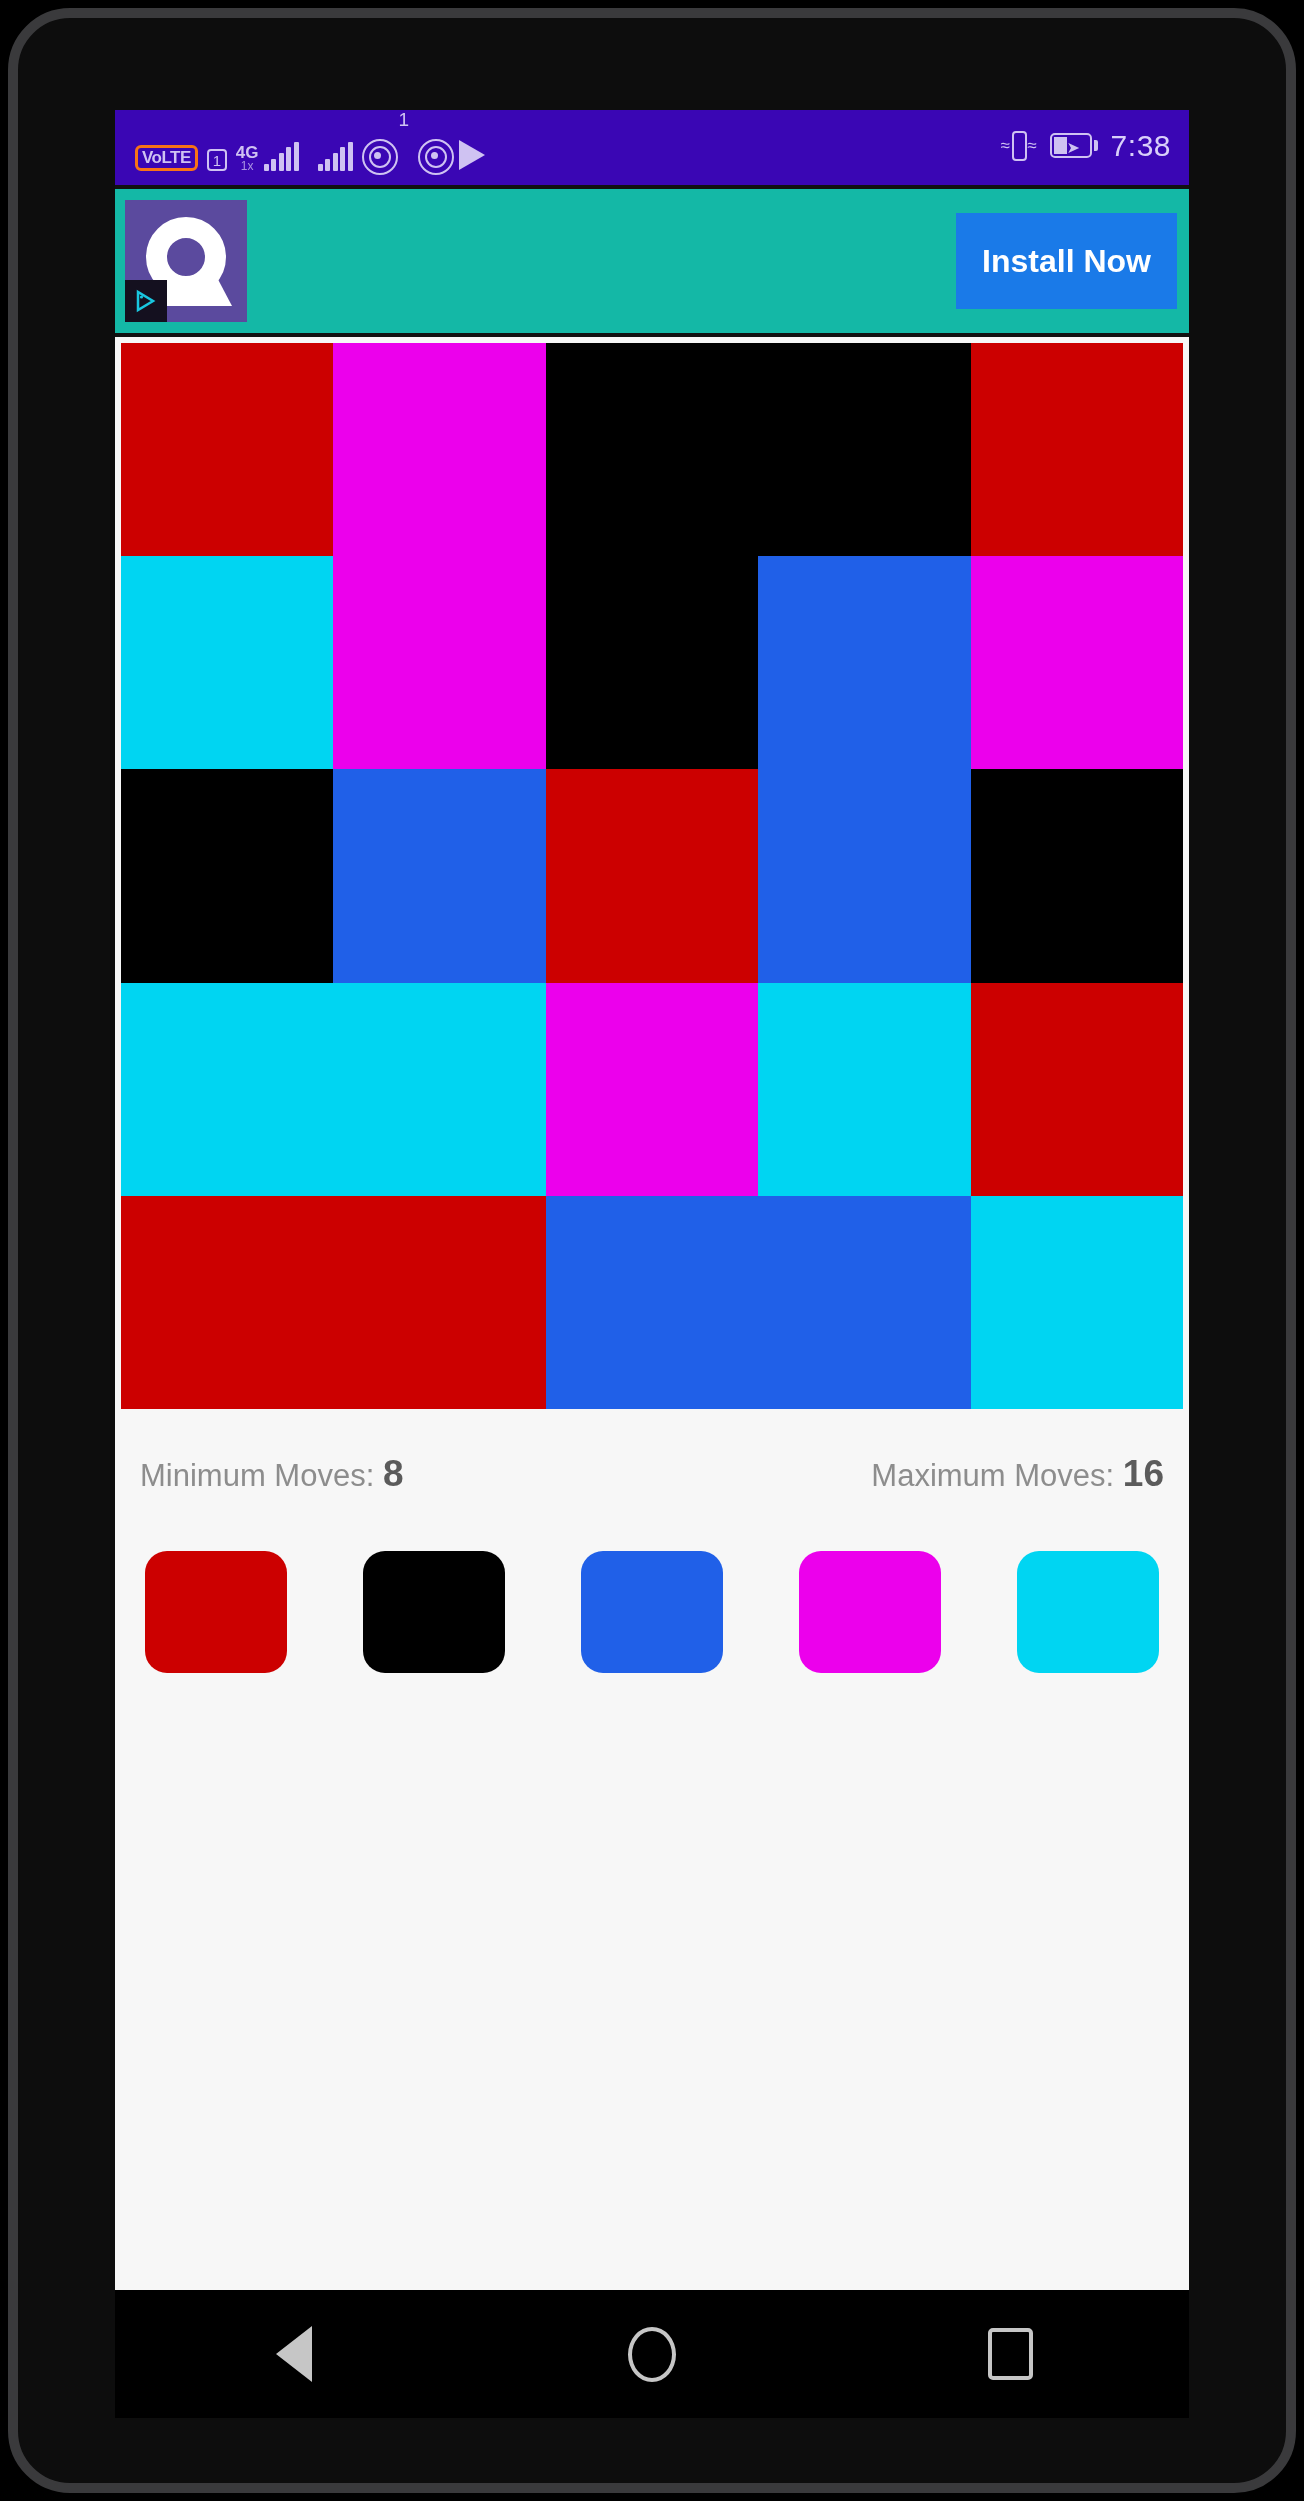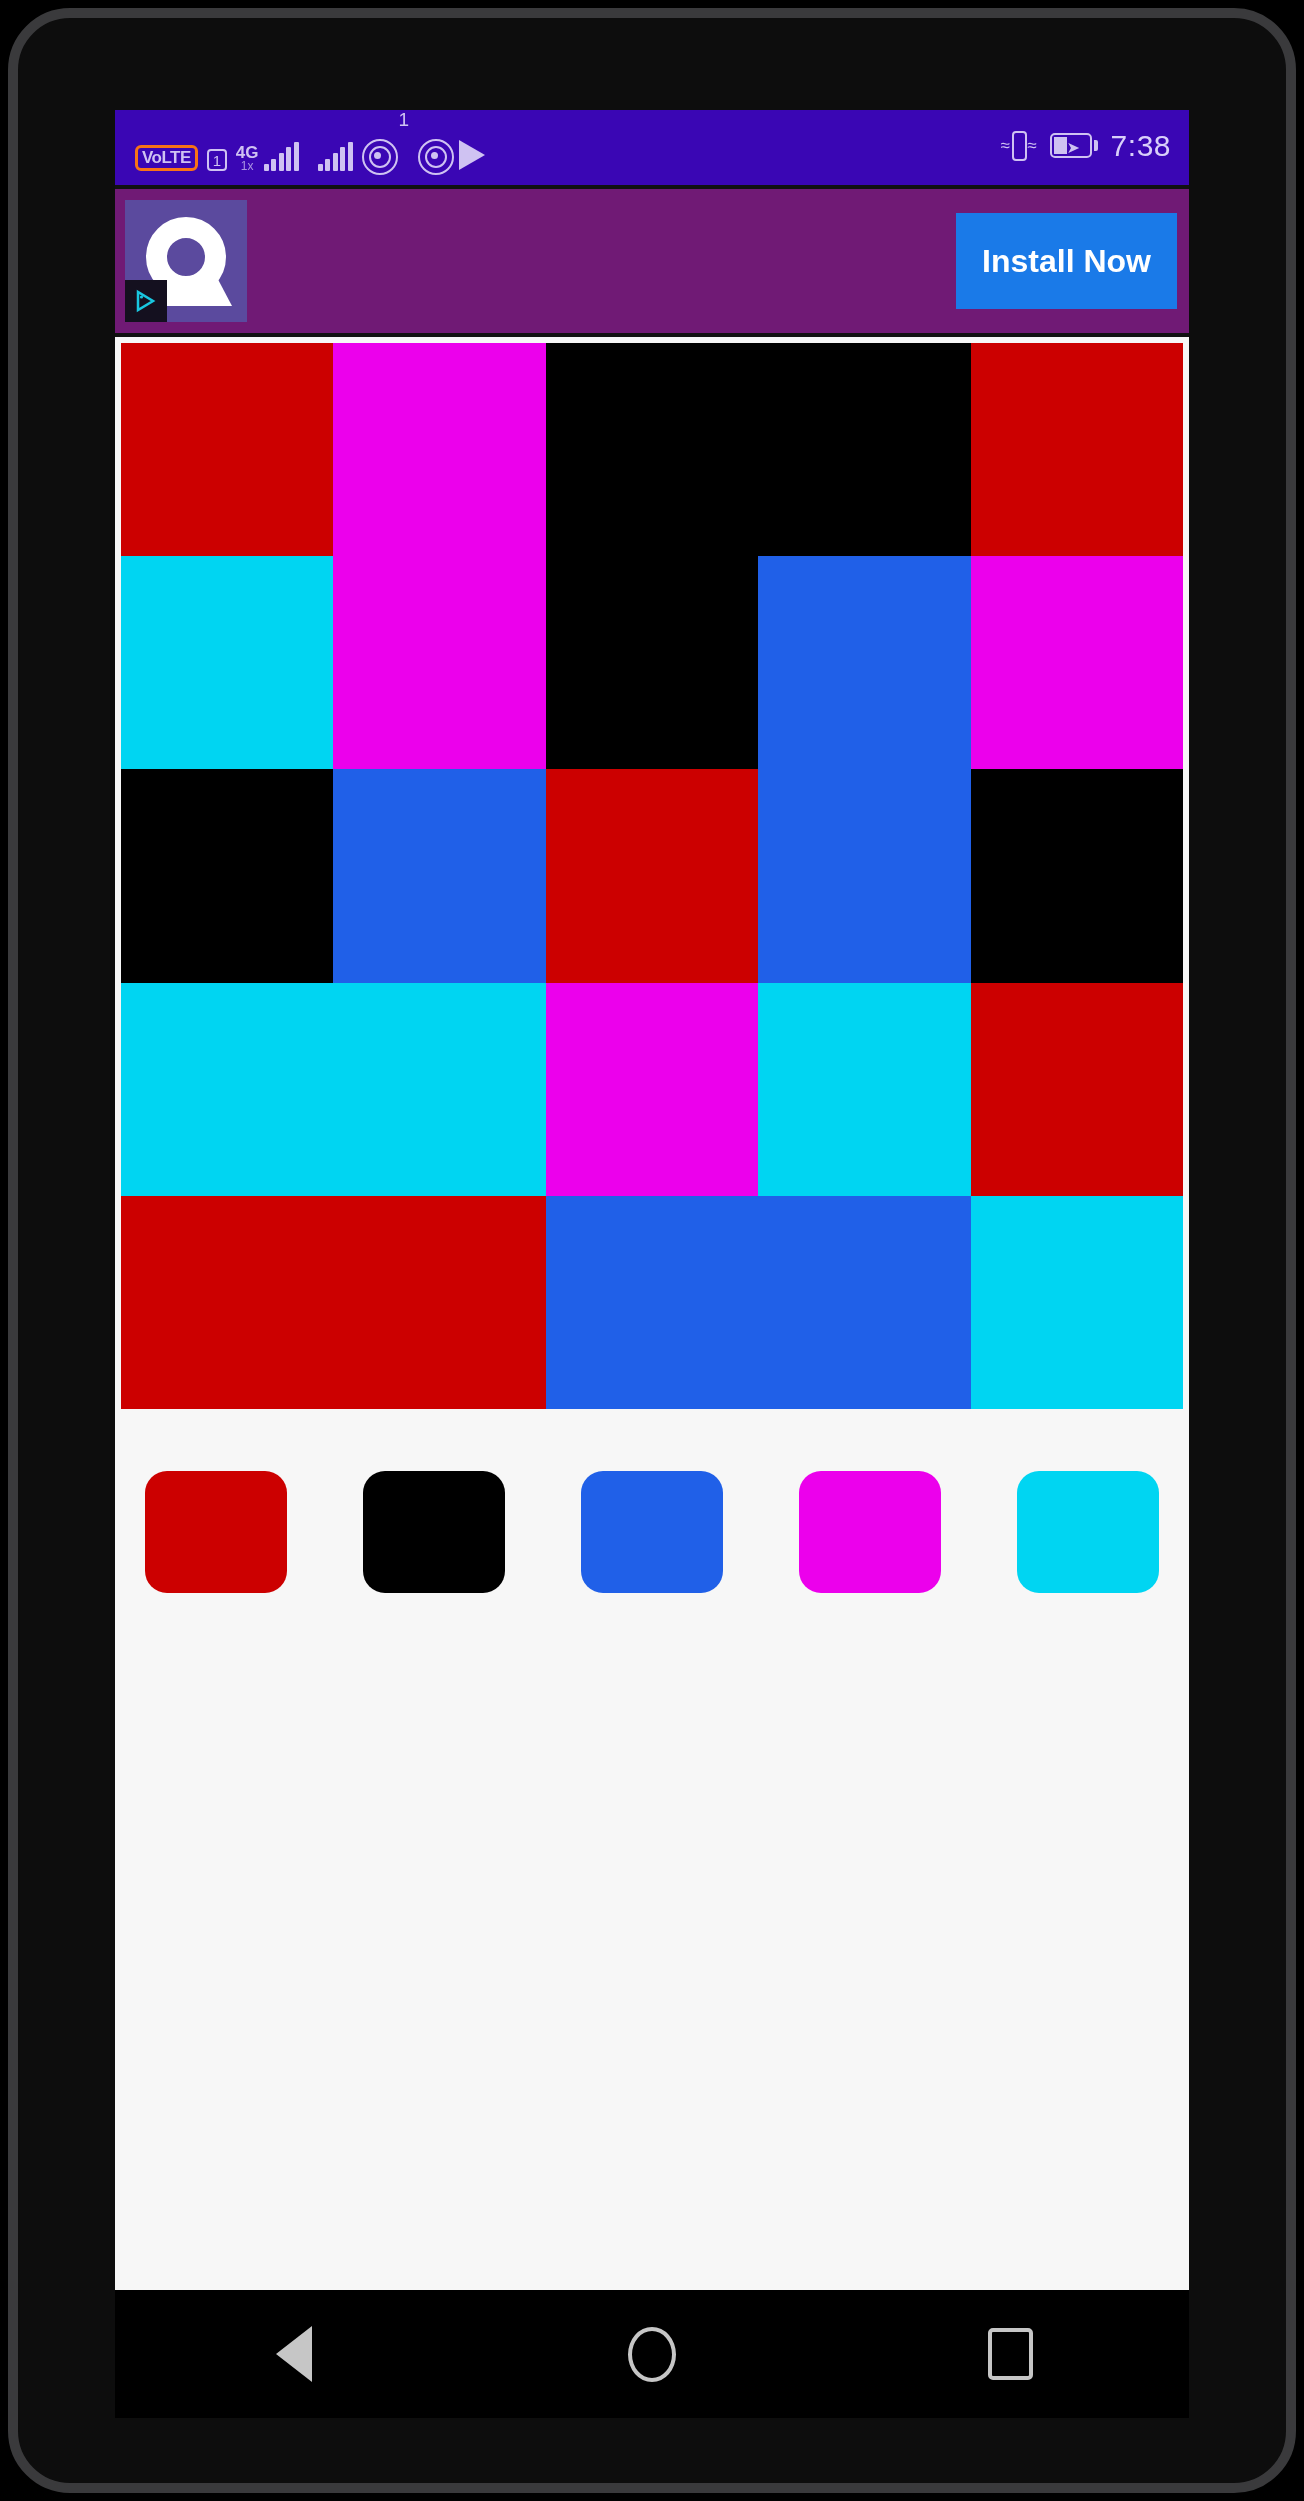--- a/index.html
+++ b/index.html
@@ -136,21 +136,21 @@
     height: 118px;
     background: #6610f2;
     display: flex; align-items: center;
     padding-left: 33px;
   }
   #app-title { color: #ffffff; font-size: 41px; font-weight: bold; letter-spacing: .2px; }
 
   
   #ad-banner {
     height: 152px;
-    background: #701a75;
+    background: #14b8a6;
     border-top: 4px solid #111;
     border-bottom: 4px solid #111;
     display: flex; align-items: center; justify-content: space-between;
     padding: 0 12px 0 10px;
     position: relative;
   }
   #ad-icon {
     position: relative;
     width: 122px; height: 122px;
     background: #5b4a9e;
@@ -341,20 +341,30 @@
       <div class="cell" style="background: rgb(204, 0, 0);"></div>
       <div class="cell" style="background: rgb(204, 0, 0);"></div>
       <div class="cell" style="background: rgb(204, 0, 0);"></div>
       <div class="cell" style="background: rgb(32, 96, 232);"></div>
       <div class="cell" style="background: rgb(32, 96, 232);"></div>
       <div class="cell" style="background: rgb(0, 213, 242);"></div>
     </div>
 
     <div id="info-panel">
 
+      <div id="stats-row-1">
+        <div class="stat">
+          <span>Minimum Moves:</span>
+          <b>8</b>
+        </div>
+        <div class="stat">
+          <span>Maximum Moves:</span>
+          <b>16</b>
+        </div>
+      </div>
 
 
       <div id="palette">
         <div class="swatch" style="background: rgb(204, 0, 0);"></div>
         <div class="swatch" style="background: rgb(0, 0, 0);"></div>
         <div class="swatch" style="background: rgb(32, 96, 232);"></div>
         <div class="swatch" style="background: rgb(236, 0, 236);"></div>
         <div class="swatch" style="background: rgb(0, 213, 242);"></div>
       </div>
     </div>

